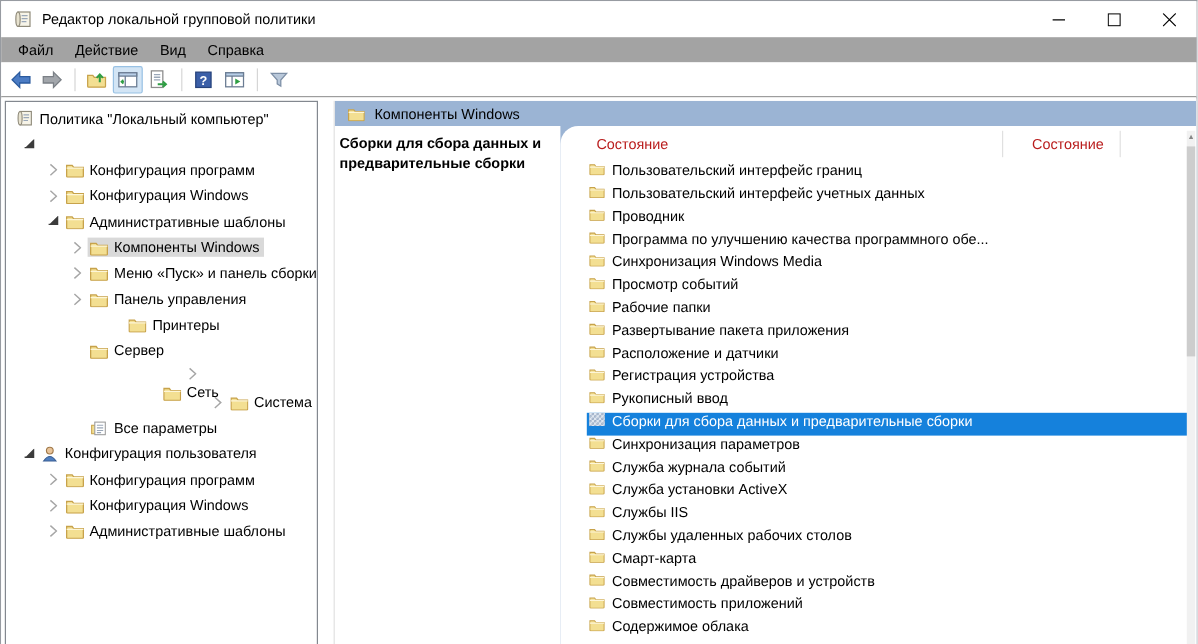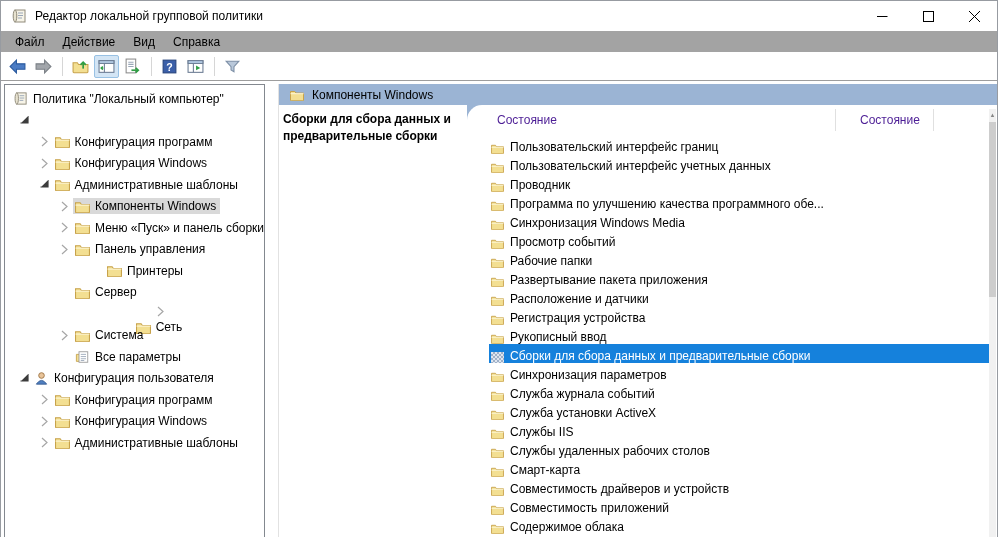--- a/index.html
+++ b/index.html
@@ -30,28 +30,28 @@
   .chev{width:17px;height:16px;display:flex;align-items:center;justify-content:center;flex:none;}
   .tcontent{display:flex;align-items:center;gap:5px;padding:1px 4px 1px 2px;}
   .tcontent.selected{background:#d9d9d9;}
   .ticon{display:flex;flex:none;}
 
   .right-pane{position:absolute;left:277px;top:2px;right:0;bottom:0;background:#fff;border-left:1px solid #e2e2e2;overflow:hidden;}
   .banner{position:absolute;left:0;top:0;right:0;height:21px;background:#9bb4d4;display:flex;align-items:center;padding-left:11px;gap:8px;box-sizing:border-box;}
   .desc-title{position:absolute;left:4px;top:27px;width:188px;font-weight:bold;line-height:17px;}
   .listwrap{position:absolute;left:188px;top:21px;right:0;bottom:0;background:#9bb4d4;}
   .listpanel{position:absolute;inset:0;background:#fff;border-top-left-radius:15px;overflow:hidden;}
-  .col-h{position:absolute;top:8px;color:#4c1d95;}
+  .col-h{position:absolute;top:8px;color:#b91c1c;}
   .col-h.c1{left:30px;}
   .col-h.c2{left:393px;}
   .col-div{position:absolute;top:4px;height:22px;width:1px;background:#e0e0e0;}
   .col-div.d1{left:368px;}
   .col-div.d2{left:466px;}
   .rows{position:absolute;top:30px;left:0;right:0;}
-  .lrow{height:19px;display:flex;align-items:flex-end;gap:6px;margin:0 7px 0 22px;padding-left:2px;white-space:nowrap;overflow:hidden;}
+  .lrow{height:19px;display:flex;align-items:flex-start;gap:6px;margin:0 7px 0 22px;padding-left:2px;white-space:nowrap;overflow:hidden;}
   .lrow.selected{background:#1581dc;color:#fff;}
   .licon{display:flex;flex:none;width:13px;height:11px;}
   .licon.checker{background-image:linear-gradient(45deg,#9fb0c8 25%,transparent 25%,transparent 75%,#9fb0c8 75%),linear-gradient(45deg,#9fb0c8 25%,#dfe6ef 25%,#dfe6ef 75%,#9fb0c8 75%);background-size:4px 4px;background-position:0 0,2px 2px;}
 
   .vscroll{position:absolute;right:1px;top:25px;bottom:0;width:7px;background:#f1f1f1;}
   .vthumb{position:absolute;left:0;right:0;top:13px;height:175px;background:#cdcdcd;}
   .varrow{position:absolute;left:0;right:0;top:2px;text-align:center;font-size:6px;color:#868686;line-height:8px;}
   svg{display:block;}
 </style>
 </head>
@@ -340,21 +340,21 @@
       <span class="ticon">
               <svg width="15" height="13" viewBox="0 0 14 12">
                 <path d="M0.5 2.5h4.3l1.2 1.6H13.5V11a.8.8 0 0 1-.8.8H1.3A.8.8 0 0 1 .5 11Z" fill="#f3df92" stroke="#c7a24b"></path>
                 <path d="M.5 4.7H13.5" stroke="#fdf6d8"></path>
               </svg>
             </span>
       <span class="tlabel">Сеть</span>
     </span>
   </div>
 
-  <div class="trow" style="padding-left: 51px;">
+  <div class="trow" style="padding-left: 51px; justify-content: flex-end;">
     <span class="chev">
             <svg width="7" height="11" viewBox="0 0 7 11">
               <path d="M1 1l5 4.5L1 10" fill="none" stroke="#a6a6a6" stroke-width="1.2"></path>
             </svg>
           </span>
     <span class="tcontent">
       <span class="ticon">
               <svg width="15" height="13" viewBox="0 0 14 12">
                 <path d="M0.5 2.5h4.3l1.2 1.6H13.5V11a.8.8 0 0 1-.8.8H1.3A.8.8 0 0 1 .5 11Z" fill="#f3df92" stroke="#c7a24b"></path>
                 <path d="M.5 4.7H13.5" stroke="#fdf6d8"></path>

